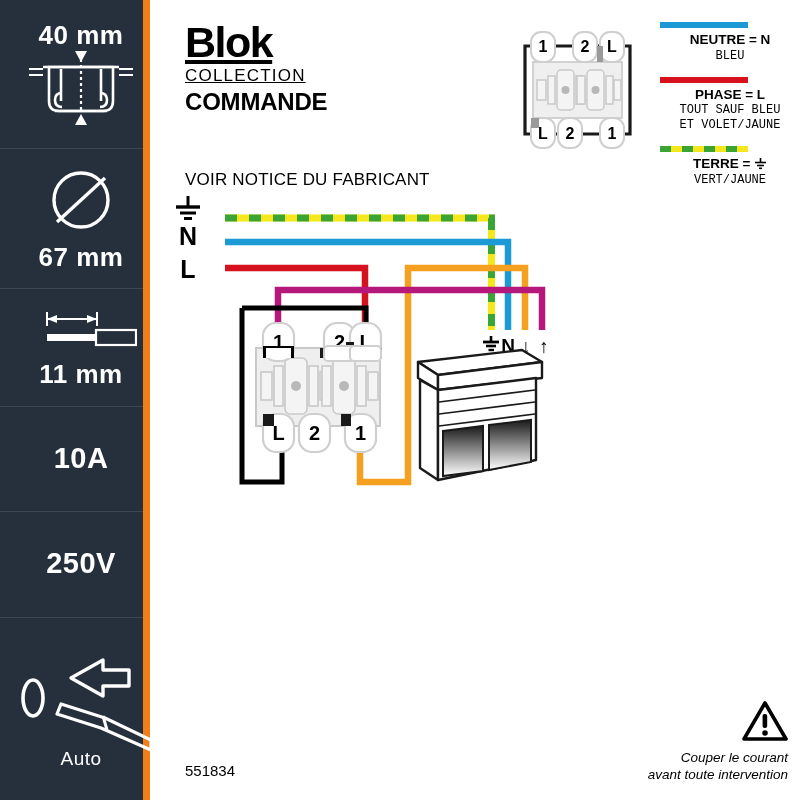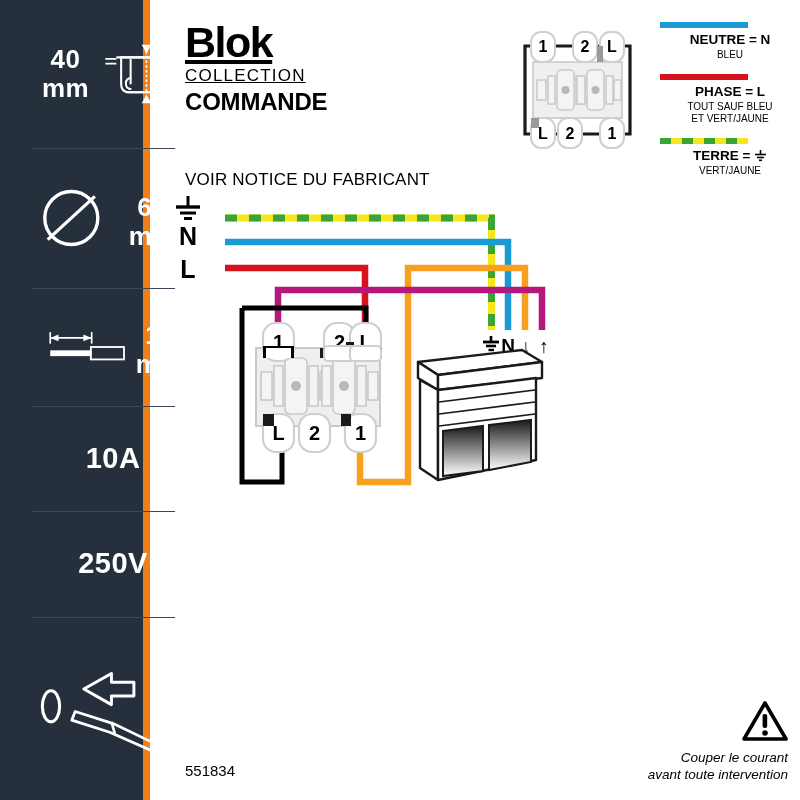--- a/index.html
+++ b/index.html
@@ -17,22 +17,22 @@
     width: 143px; height: 800px;
     background: #26303c;
   }
   #sidebar-stripe {
     position: absolute; left: 143px; top: 0;
     width: 7px; height: 800px;
     background: #ef7f1a;
   }
   .spec-cell {
     position: absolute; left: 0; width: 162px;
-    display: flex; flex-direction: row;
-    align-items: center; justify-content: center; margin-left: 32px;
+    display: flex; flex-direction: column;
+    align-items: center; justify-content: center;
   }
   .spec-cell + .spec-cell::before {
     content: ""; position: absolute; left: 0; top: 0;
     width: 143px; height: 1px; background: #3c4655;
   }
   .spec-text {
     color: #ffffff; font-weight: bold;
     font-size: 26px; letter-spacing: .5px;
     line-height: 1.1; text-align: center;
   }
@@ -59,21 +59,21 @@
   #notice-line {
     position: absolute; left: 35px; top: 170px;
     font-size: 17px; color: #000; letter-spacing: .2px;
   }
 
   
   #legend { position: absolute; left: 510px; top: 22px; width: 140px; text-align: center; }
   .legend-entry { margin-bottom: 13px; }
   .legend-swatch { height: 6px; width: 88px; margin-bottom: 4px; }
   .legend-title { font-size: 13.5px; font-weight: bold; color: #000; line-height: 1.25; }
-  .legend-desc { font-size: 10px; color: #000; line-height: 1.22; }
+  .legend-desc { font-size: 12px; color: #000; line-height: 1.22; font-family: Liberation Mono, monospace; }
 
   
   #ref-switch { position: absolute; left: 365px; top: 22px; }
 
   
   #wiring { position: absolute; left: 20px; top: 190px; }
 
   
   #product-code {
     position: absolute; left: 35px; top: 762px;
@@ -174,21 +174,21 @@
     <div class="legend-entry">
       <div class="legend-swatch" style="background:#1b9ad6;"></div>
       <div class="legend-title">NEUTRE = N</div>
       <div class="legend-desc">BLEU</div>
     </div>
 
     <div class="legend-entry">
       <div class="legend-swatch" style="background:#d6121f;"></div>
       <div class="legend-title">PHASE = L</div>
       <div class="legend-desc">TOUT SAUF BLEU</div>
-      <div class="legend-desc">ET VERT/JAUNE</div>
+      <div class="legend-desc">ET VOLET/JAUNE</div>
     </div>
 
     <div class="legend-entry">
       <div class="legend-swatch" style="background:repeating-linear-gradient(90deg,#3aa535 0 11px,#f5e71c 11px 22px);"></div>
       <div class="legend-title">
         <span>TERRE = </span><svg width="13" height="13" viewBox="0 0 13 13" style="vertical-align:-2px">
             <g stroke="#000" stroke-width="1.6">
               <line x1="6.5" y1="1" x2="6.5" y2="5"></line>
               <line x1="1" y1="5.5" x2="12" y2="5.5"></line>
               <line x1="3" y1="8.5" x2="10" y2="8.5"></line>

